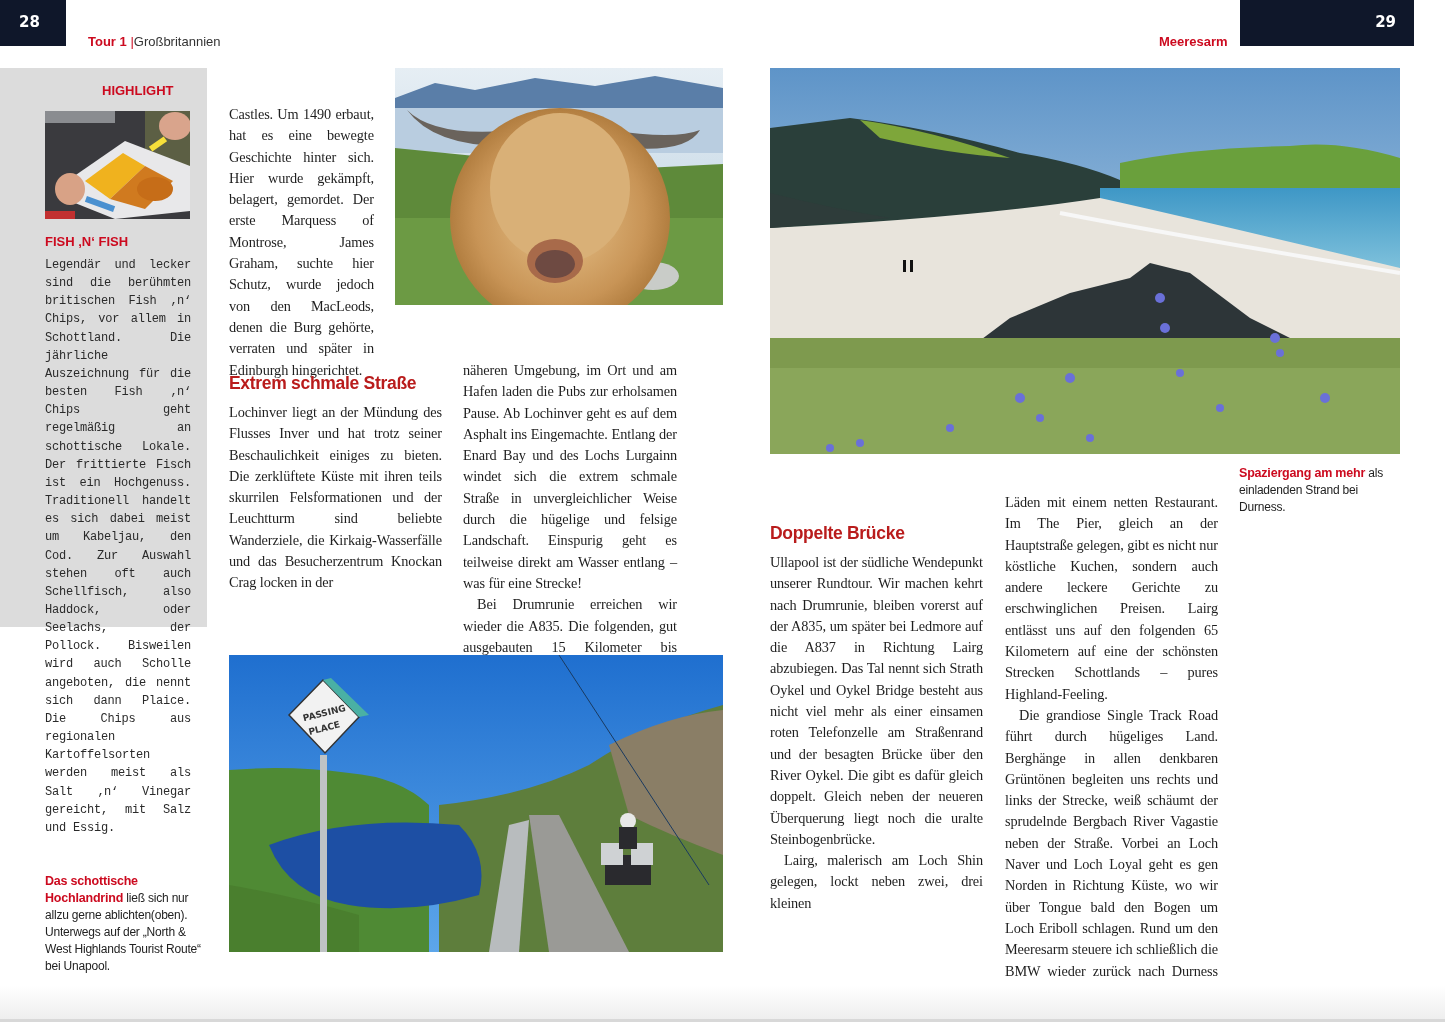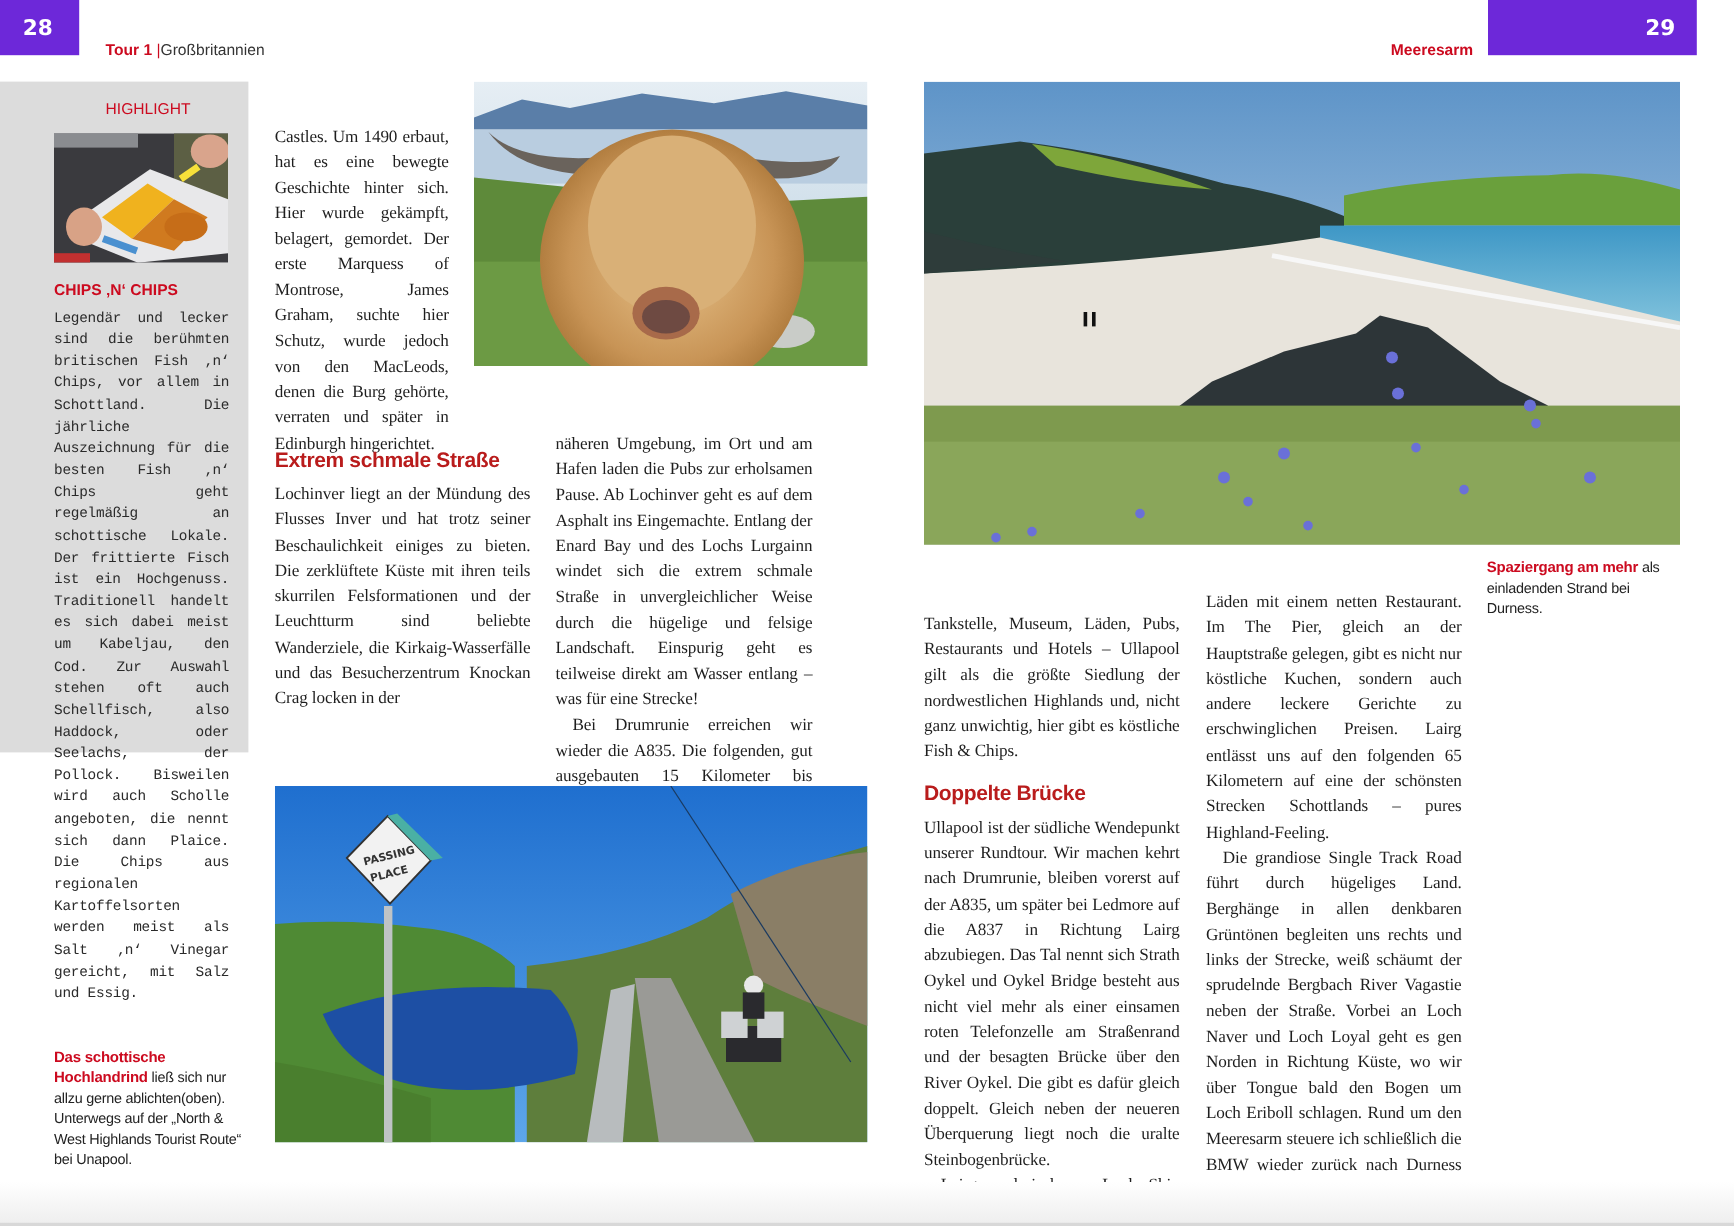--- a/index.html
+++ b/index.html
@@ -1,33 +1,33 @@
 <!DOCTYPE html>
 <html><head>
   <meta charset="utf-8">
   <style>
     * { box-sizing: border-box; margin: 0; padding: 0; }
     html, body { width: 1445px; height: 1022px; overflow: hidden; background: #ffffff; }
     body { position: relative; font-family: "Liberation Serif", serif; color: #222; }
 
-    .page-num-box { position: absolute; top: 0; height: 46px; background: #6d28d9; color: #fff; font-family: "DejaVu Sans", sans-serif; font-weight: bold; font-size: 18px; }
+    .page-num-box { position: absolute; top: 0; height: 46px; background: #0f172a; color: #fff; font-family: "DejaVu Sans", sans-serif; font-weight: bold; font-size: 15px; }
     .page-num-left { left: 0; width: 66px; }
     .page-num-left span { position: absolute; left: 19px; top: 13px; }
     .page-num-right { left: 1240px; width: 174px; }
     .page-num-right span { position: absolute; right: 18px; top: 13px; }
 
     .running-head { position: absolute; top: 34px; font-family: "Liberation Sans", sans-serif; font-size: 13px; }
     .running-head.left { left: 88px; color: #333; }
     .running-head .red { color: #cc0a1f; font-weight: bold; }
     .running-head .bar { color: #cc0a1f; }
     .running-head.right { left: 1159px; color: #cc0a1f; font-weight: bold; }
 
     
     .sidebar { position: absolute; left: 0; top: 68px; width: 207px; height: 559px; background: #dcdcdc; }
-    .sidebar-kicker { position: absolute; left: 45px; top: 15px; font-family: "Liberation Sans", sans-serif; font-weight: normal; font-size: 13px; color: #cc0a1f; padding-left: 43px; }
+    .sidebar-kicker { position: absolute; left: 59px; top: 15px; font-family: "Liberation Sans", sans-serif; font-weight: bold; font-size: 13px; color: #cc0a1f; padding-left: 43px; }
     .sidebar-img { position: absolute; left: 45px; top: 43px; width: 145px; height: 108px; overflow: hidden; }
     .sidebar-title { position: absolute; left: 45px; top: 166px; font-family: "Liberation Sans", sans-serif; font-weight: bold; font-size: 13px; color: #cc0a1f; }
     .sidebar-text { position: absolute; left: 45px; top: 188px; width: 146px; font-family: Liberation Mono, monospace; font-size: 12px; line-height: 18.15px; color: #2a2a2a; text-align: justify; letter-spacing: -0.2px; }
 
     .col { position: absolute; font-size: 14.3px; line-height: 21.3px; text-align: justify; color: #1e1e1e; letter-spacing: -0.1px; margin-top: 40px; }
     .col p { margin: 0; }
     .col p.indent { text-indent: 14px; }
     .subhead { font-family: "Liberation Sans", sans-serif; font-weight: bold; font-size: 17.5px; color: #b91c1c; text-align: left; letter-spacing: -0.3px; line-height: 22px; margin: 12px 0 8px 0; }
 
     .caption { position: absolute; font-family: "Liberation Sans", sans-serif; font-size: 12px; line-height: 17px; color: #222; letter-spacing: -0.2px; }
@@ -66,21 +66,21 @@
       <polygon points="25,68 80,30 145,55 145,100 70,108 30,92" fill="#e8e8ea"></polygon>
       <polygon points="40,70 78,42 100,55 65,88" fill="#f0b21e"></polygon>
       <polygon points="65,88 100,55 128,70 100,98" fill="#d07a1f"></polygon>
       <ellipse cx="110" cy="78" rx="18" ry="12" fill="#c66d18"></ellipse>
       <rect x="104" y="30" width="18" height="6" fill="#f7e03a" transform="rotate(-35 113 33)"></rect>
       <ellipse cx="25" cy="78" rx="15" ry="16" fill="#d8a286"></ellipse>
       <rect x="40" y="90" width="30" height="6" fill="#4a90d0" transform="rotate(20 55 93)"></rect>
       <rect x="0" y="100" width="30" height="8" fill="#c23030"></rect>
     </svg>
   </div>
-  <div class="sidebar-title">CHIPS ‚N‘ CHIPS</div>
+  <div class="sidebar-title">FISH ‚N‘ FISH</div>
   <div class="sidebar-text">Legendär und lecker sind die berühmten britischen Fish ‚n‘ Chips, vor allem in Schottland. Die jährliche Auszeichnung für die besten Fish ‚n‘ Chips geht regelmäßig an schottische Lokale. Der frittierte Fisch ist ein Hochgenuss. Traditionell handelt es sich dabei meist um Kabeljau, den Cod. Zur Auswahl stehen oft auch Schellfisch, also Haddock, oder Seelachs, der Pollock. Bisweilen wird auch Scholle angeboten, die nennt sich dann Plaice. Die Chips aus regionalen Kartoffelsorten werden meist als Salt ‚n‘ Vinegar gereicht, mit Salz und Essig.</div>
 </div>
 
 <div class="col" style="left:229px; top:64px; width:145px;">
   <p>Castles. Um 1490 erbaut, hat es eine bewegte Geschichte hinter sich. Hier wurde gekämpft, belagert, gemordet. Der erste Marquess of Montrose, James Graham, suchte hier Schutz, wurde jedoch von den MacLeods, denen die Burg gehörte, verraten und später in Edinburgh hingerichtet.</p>
 </div>
 
 <div class="photo" style="left:395px; top:68px; width:328px; height:237px;">
   <svg width="328" height="237" viewBox="0 0 328 237">
     <defs>
@@ -191,21 +191,20 @@
         <circle cx="450" cy="340" r="4"></circle>
       <circle cx="90" cy="375" r="4"></circle>
         <circle cx="60" cy="380" r="4"></circle>
     </g>
     <rect x="133" y="192" width="3" height="12" fill="#111"></rect>
     <rect x="140" y="192" width="3" height="12" fill="#111"></rect>
   </svg>
 </div>
 
 <div class="col" style="left:770px; top:470px; width:213px;">
-  <p>Tankstelle, Museum, Läden, Pubs, Restaurants und Hotels – Ullapool gilt als die größte Siedlung der nordwestlichen Highlands und, nicht ganz unwichtig, hier gibt es köstliche Fish &amp; Chips.</p>
   <div class="subhead">Doppelte Brücke</div>
   <p>Ullapool ist der südliche Wendepunkt unserer Rundtour. Wir machen kehrt nach Drumrunie, bleiben vorerst auf der A835, um später bei Ledmore auf die A837 in Richtung Lairg abzubiegen. Das Tal nennt sich Strath Oykel und Oykel Bridge besteht aus nicht viel mehr als einer einsamen roten Telefonzelle am Straßenrand und der besagten Brücke über den River Oykel. Die gibt es dafür gleich doppelt. Gleich neben der neueren Überquerung liegt noch die uralte Steinbogenbrücke.</p>
   <p class="indent">Lairg, malerisch am Loch Shin gelegen, lockt neben zwei, drei kleinen</p>
 </div>
 
 <div class="col" style="left:1005px; top:452px; width:213px;">
   <p>Läden mit einem netten Restaurant. Im The Pier, gleich an der Hauptstraße gelegen, gibt es nicht nur köstliche Kuchen, sondern auch andere leckere Gerichte zu erschwinglichen Preisen. Lairg entlässt uns auf den folgenden 65 Kilometern auf eine der schönsten Strecken Schottlands – pures Highland-Feeling.</p>
   <p class="indent"><span>Die grandiose Single Track Road führt durch hügeliges Land. Berghänge in allen denkbaren Grüntönen begleiten uns rechts und links der Strecke, weiß schäumt der sprudelnde Bergbach River Vagastie neben der Straße. Vorbei an Loch Naver und Loch Loyal geht es gen Norden in Richtung Küste, wo wir über Tongue bald den Bogen um Loch Eriboll schlagen. Rund um den Meeresarm steuere ich schließlich die BMW wieder zurück nach Durness und mache damit die Sutherland-Runde komplett.</span><span class="end-mark">◄</span></p>
 </div>
 

